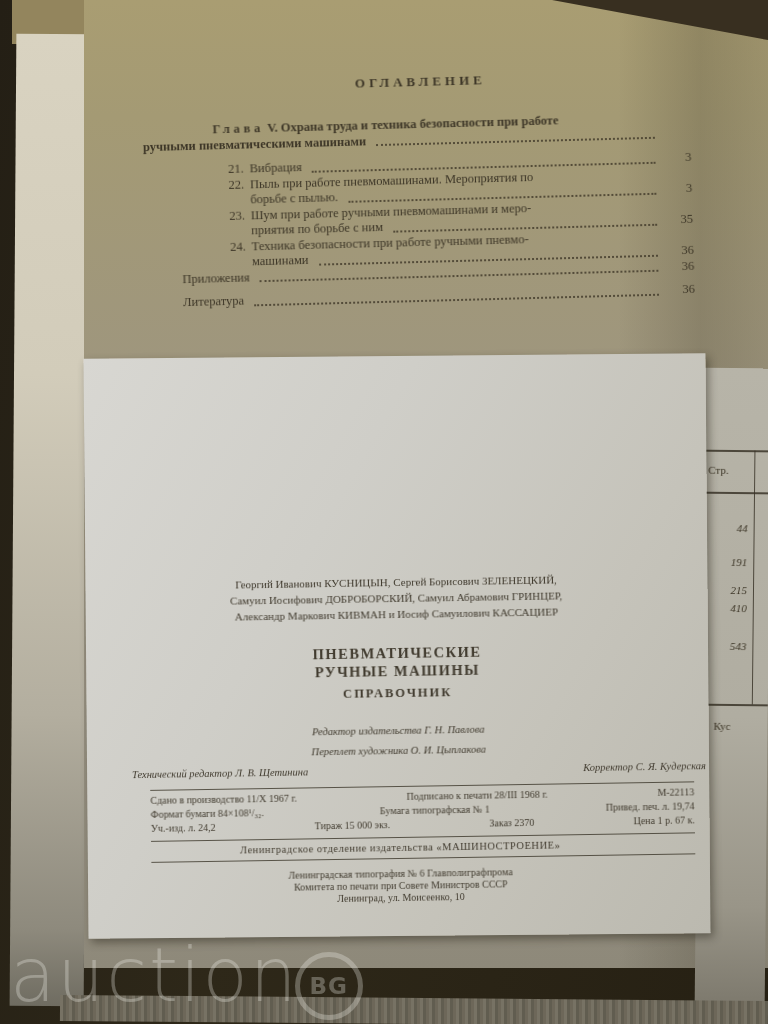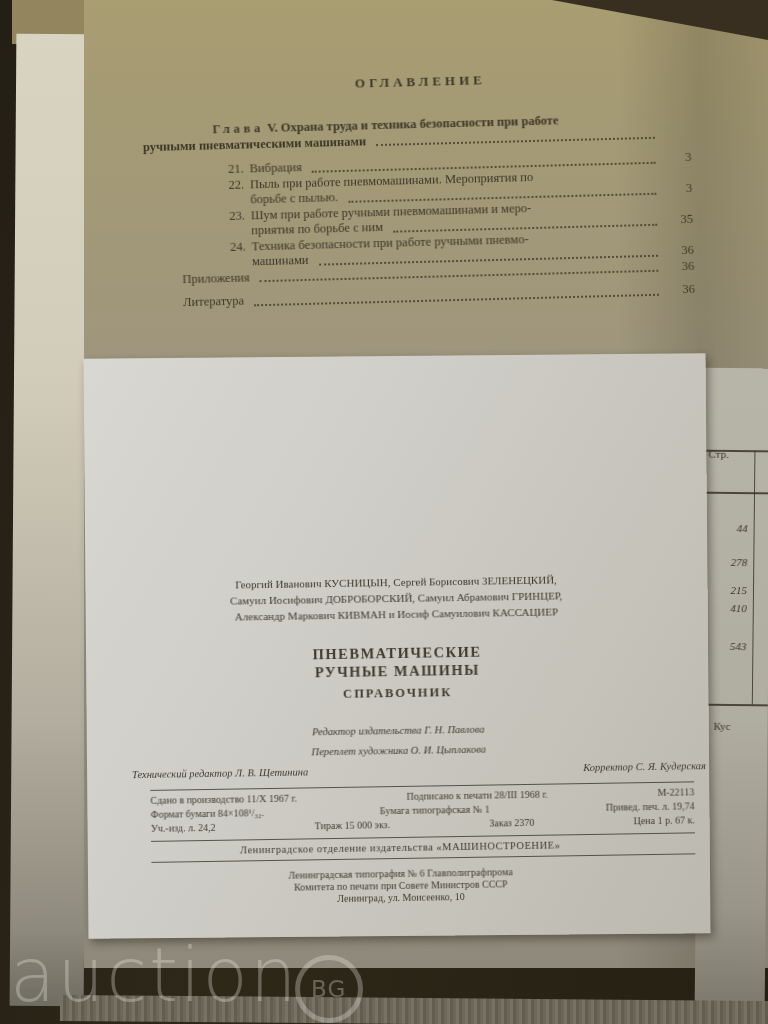--- a/index.html
+++ b/index.html
@@ -73,30 +73,30 @@
   .imprint .irow{display:flex;justify-content:space-between;}
   .publisher{margin-top:4px;text-align:center;font-size:10.5px;letter-spacing:.5px;}
   .printer{margin-top:9px;text-align:center;font-size:10px;line-height:12px;}
   
   .sp-inner{position:absolute;inset:0;color:#3d3627;font-size:11px;filter:blur(.3px);}
   .sp-hline{position:absolute;left:0;height:0;border-top:2px solid rgba(58,52,40,.85);}
   .sp-vline{position:absolute;width:0;border-left:1.6px solid rgba(58,52,40,.85);}
   .sp-col{position:absolute;left:0;width:48px;text-align:right;font-style:italic;}
   
   .watermark{
-    position:absolute;left:10px;top:938px;display:flex;align-items:center;
+    position:absolute;left:10px;top:938px;display:flex;align-items:flex-start;
     color:rgba(242,242,236,.30);z-index:20;pointer-events:none;
     font-family:"DejaVu Sans","Liberation Sans",sans-serif;font-weight:300;
   }
   .wm-text{font-size:74px;line-height:74px;letter-spacing:2px;}
   .wm-badge{
     position:relative;margin-left:-4px;top:14px;width:58px;height:58px;
     border:5px solid rgba(242,242,236,.30);border-radius:50%;
     display:flex;align-items:center;justify-content:center;
-    font-size:23px;font-weight:400;letter-spacing:1px;
+    font-size:23px;font-weight:700;letter-spacing:1px;
   }
 </style>
 </head>
 <body>
 
 <div class="photo">
 
   <div class="cover-top"></div>
   <div class="left-page-edge"></div>
 
@@ -164,25 +164,25 @@
       </div>
     </div>
     <div class="gutter-shadow"></div>
   </div>
 
   <div class="table-corner"></div>
 
   <div class="side-page">
     <div class="sp-inner">
       <div class="sp-hline" style="top:82px;width:70px"></div>
-      <div style="position:absolute;left:8px;top:80px">Стр.</div>
+      <div style="position:absolute;left:8px;top:96px">Стр.</div>
       <div class="sp-hline" style="top:124px;width:70px"></div>
       <div class="sp-vline" style="left:54px;top:82px;height:254px"></div>
       <div class="sp-col" style="top:154px">44</div>
-      <div class="sp-col" style="top:188px">278</div>
+      <div class="sp-col" style="top:188px">191</div>
       <div class="sp-col" style="top:216px">215</div>
       <div class="sp-col" style="top:234px">410</div>
       <div class="sp-col" style="top:272px">543</div>
       <div class="sp-hline" style="top:336px;width:70px"></div>
       <div style="position:absolute;left:16px;top:352px">Кус</div>
     </div>
   </div>
 
   <div class="title-page">
     <div class="tp-inner">

